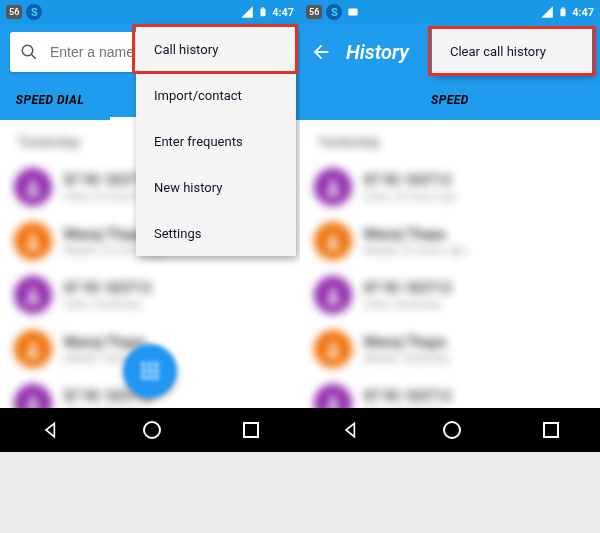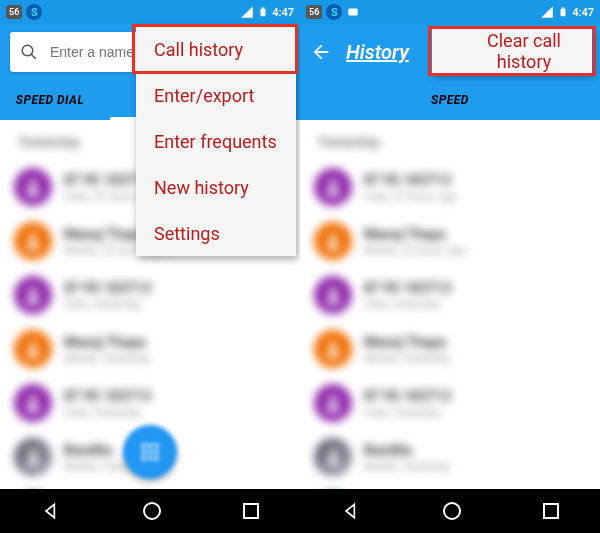--- a/index.html
+++ b/index.html
@@ -1,34 +1,34 @@
 <!DOCTYPE html>
 <html><head>
 <meta charset="utf-8">
 <style>
   * { box-sizing: border-box; margin: 0; padding: 0; }
   html, body { width: 600px; height: 533px; overflow: hidden; font-family: Roboto, Arial, sans-serif; background: #fff; }
   .stage { position: relative; width: 600px; height: 533px; background: #eaeaea; }
-  .phone { position: absolute; top: 0; width: 300px; height: 533px; background: #fff; overflow: hidden; }
+  .phone { position: absolute; top: 0; width: 300px; height: 452px; background: #fff; overflow: hidden; }
   .phone.left { left: 0; }
   .phone.right { left: 300px; }
 
   
   .status { height: 24px; background: #1a98e8; color: #fff; display: flex; align-items: center; padding: 0 6px; font-size: 11px; font-weight: 600; }
   .status .sp { flex: 1; }
   .status .ico { margin-left: 4px; display: inline-flex; align-items: center; }
   .badge56 { background: #555; border-radius: 3px; padding: 0 3px; font-size: 9px; line-height: 14px; }
   .s-logo { width: 16px; height: 16px; border-radius: 50%; background: #0a5fb0; color: #42d6ff; display: inline-flex; align-items: center; justify-content: center; font-weight: bold; font-size: 11px; }
 
   
   .appbar { height: 56px; background: #1f9cee; display: flex; align-items: center; padding: 0 10px; gap: 14px; color: #fff; }
   .searchbox { flex: 1; height: 40px; background: #fff; border-radius: 3px; display: flex; align-items: center; padding: 0 10px; box-shadow: 0 1px 3px rgba(0,0,0,.2); }
   .searchbox .mag { width: 18px; height: 18px; margin-right: 12px; }
   .search-input { flex: 1; border: none; outline: none; font-size: 14px; color: #888; }
-  .appbar .title { font-size: 20px; font-weight: 600; font-style: italic; text-decoration: underline; }
+  .appbar .title { font-size: 20px; font-weight: 600; font-style: italic; }
   .back-arrow { width: 22px; height: 22px; fill: #fff; }
 
   
   .tabs { height: 40px; background: #1f9cee; display: flex; }
   .tab { flex: 1; color: #000000; display: flex; align-items: center; justify-content: center; font-size: 12px; font-weight: 700; letter-spacing: .5px; font-style: italic; position: relative; }
   .tab.active::after { content: ""; position: absolute; bottom: 0; left: 10%; width: 80%; height: 3px; background: #fff; }
 
   
   .content { position: absolute; top: 120px; left: 0; right: 0; bottom: 48px; padding: 8px 14px; filter: blur(4px); opacity: .95; }
   .section-label { color: #777; font-size: 14px; font-weight: 600; margin: 6px 4px 10px; }
@@ -48,23 +48,23 @@
   .fab svg { width: 26px; height: 26px; fill: #fff; }
 
   
   .navbar { position: absolute; bottom: 0; left: 0; right: 0; height: 44px; background: #000; display: flex; align-items: center; justify-content: space-around; }
   .navbar svg { width: 20px; height: 20px; fill: none; stroke: #fff; stroke-width: 2; }
   .navbar .circle { width: 18px; height: 18px; border: 2px solid #fff; border-radius: 50%; }
   .navbar .square { width: 16px; height: 16px; border: 2px solid #fff; }
 
   
   .menu { position: absolute; background: #f5f5f5; box-shadow: 2px 3px 8px rgba(0,0,0,.35); z-index: 20; }
-  .menu-item { height: 46px; display: flex; align-items: center; padding: 0 18px; font-size: 18px; color: #b91c1c; text-align: center; }
+  .menu-item { height: 46px; display: flex; align-items: center; padding: 0 18px; font-size: 13px; color: #0f172a; text-align: center; }
   .left-menu { top: 26px; left: 136px; width: 160px; }
-  .right-menu { top: 28px; left: 132px; width: 160px; height: 46px; padding-left: 24px; }
+  .right-menu { top: 28px; left: 132px; width: 160px; height: 46px; }
 
   
   .highlight { position: absolute; border: 3px solid #e53127; z-index: 30; pointer-events: none; }
   .hl-left  { top: 24px; left: 132px; width: 166px; height: 50px; }
   .hl-right { top: 26px; left: 128px; width: 168px; height: 50px; }
 </style>
 </head>
 <body>
 
 <div class="stage">
@@ -211,21 +211,21 @@
     <div class="navbar">
       <svg viewBox="0 0 24 24">
           <path d="M16 4 L6 12 L16 20 Z" fill="none"></path>
         </svg>
       <div class="circle"></div>
       <div class="square"></div>
     </div>
 
     <div class="menu left-menu">
       <div class="menu-item">Call history</div>
-      <div class="menu-item">Enter/export</div>
+      <div class="menu-item">Import/contact</div>
       <div class="menu-item">Enter frequents</div>
       <div class="menu-item">New history</div>
       <div class="menu-item">Settings</div>
     </div>
 
     <div class="highlight hl-left"></div>
   </div>
 
   <div class="phone right">
     <div class="status">

